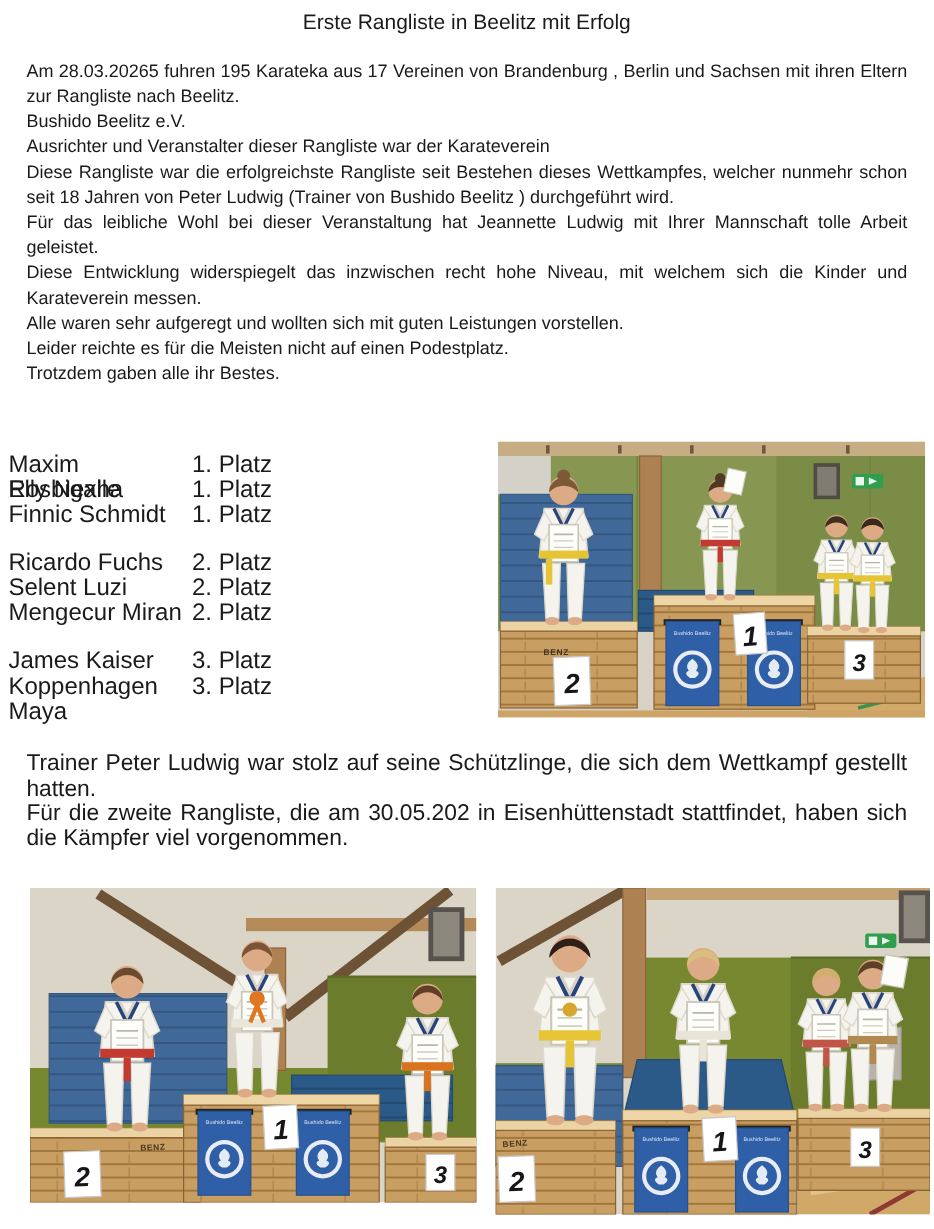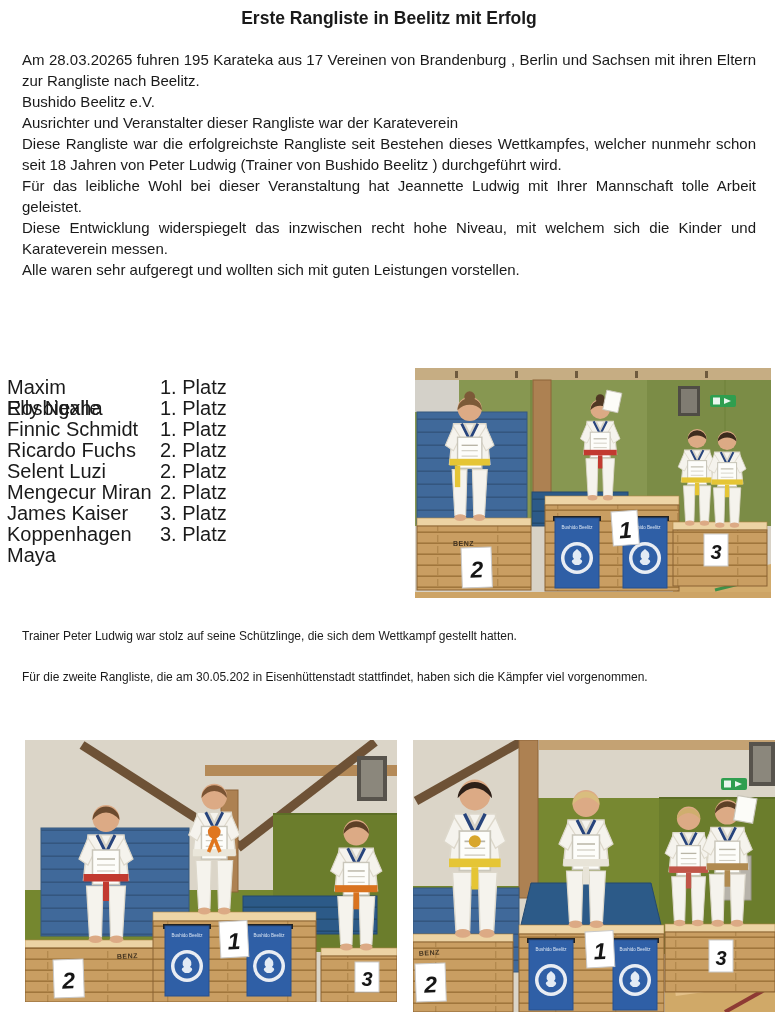--- a/index.html
+++ b/index.html
@@ -1,29 +1,29 @@
 <!DOCTYPE html>
 <html><head>
 <meta charset="utf-8">
 <style>
   html,body{margin:0;padding:0;background:#ffffff;}
   .page{position:relative;width:778px;height:1024px;background:#fff;overflow:hidden;
         font-family:"Liberation Sans",sans-serif;color:#1a1a1a;}
   .title{position:absolute;left:0;top:8px;width:778px;text-align:center;
-         font-size:17.5px;font-weight:700;margin:0;}
+         font-size:17.5px;font-weight:400;margin:0;}
   .bodytext{position:absolute;left:22px;top:49px;width:734px;
             font-size:15px;line-height:21px;text-align:justify;}
   .bodytext p{margin:0;}
   .bodytext p.gap-top{margin-top:21px;}
   .results{position:absolute;left:7px;top:377px;width:340px;
            font-size:20px;line-height:21px;}
   .rrow{display:flex;height:21px;}
-  .rrow.group-gap{}
+  .rrow.group-gap{margin-top:19px;}
   .rname{width:153px;flex:none;}
-  .closing{position:absolute;left:22px;width:734px;font-size:12px;line-height:21px;
+  .closing{position:absolute;left:22px;width:734px;font-size:19px;line-height:21px;
            text-align:justify;margin:0;}
   #closing1{top:626px;}
   #closing2{top:667px;}
   .photo{position:absolute;display:block;}
   #photo-top{left:415px;top:368px;}
   #photo-bl{left:25px;top:740px;}
   #photo-br{left:413px;top:740px;}
   .cardnum{font:italic 700 23px "Liberation Sans",sans-serif;fill:#161616;}
   .brand{font:700 7px "Liberation Sans",sans-serif;fill:#453521;letter-spacing:0.5px;}
   .bannertxt{font:4.5px "Liberation Sans",sans-serif;fill:#d9e4f2;}
@@ -36,20 +36,22 @@
   <h1 class="title">Erste Rangliste in Beelitz mit Erfolg</h1>
 
   <div class="bodytext">
     <p>Am 28.03.20265 fuhren 195 Karateka aus 17 Vereinen von Brandenburg , Berlin und Sachsen mit ihren Eltern zur Rangliste nach Beelitz.</p>
     <p>Bushido Beelitz e.V.</p>
     <p>Ausrichter und Veranstalter dieser Rangliste war der Karateverein</p>
     <p>Diese Rangliste war die erfolgreichste Rangliste seit Bestehen dieses Wettkampfes, welcher nunmehr schon seit 18 Jahren von Peter Ludwig  (Trainer von Bushido Beelitz ) durchgeführt wird.</p>
     <p>Für das leibliche Wohl bei dieser Veranstaltung hat Jeannette Ludwig mit Ihrer Mannschaft tolle Arbeit geleistet.</p>
     <p>Diese Entwicklung widerspiegelt das inzwischen recht hohe Niveau, mit welchem sich die Kinder und Karateverein messen.</p>
     <p>Alle waren sehr aufgeregt und wollten sich mit guten Leistungen vorstellen.</p>
+    <p>Leider reichte es für die Meisten nicht auf einen Podestplatz.</p>
+    <p>Trotzdem gaben alle ihr Bestes.</p>
   </div>
 
   <div class="results">
     <div class="rrow">
         <span class="rname">Maxim Rosbigalle</span>
         <span>1. Platz</span>
       </div>
     <div class="rrow">
         <span class="rname">Elly Nexha</span>
         <span>1. Platz</span>

